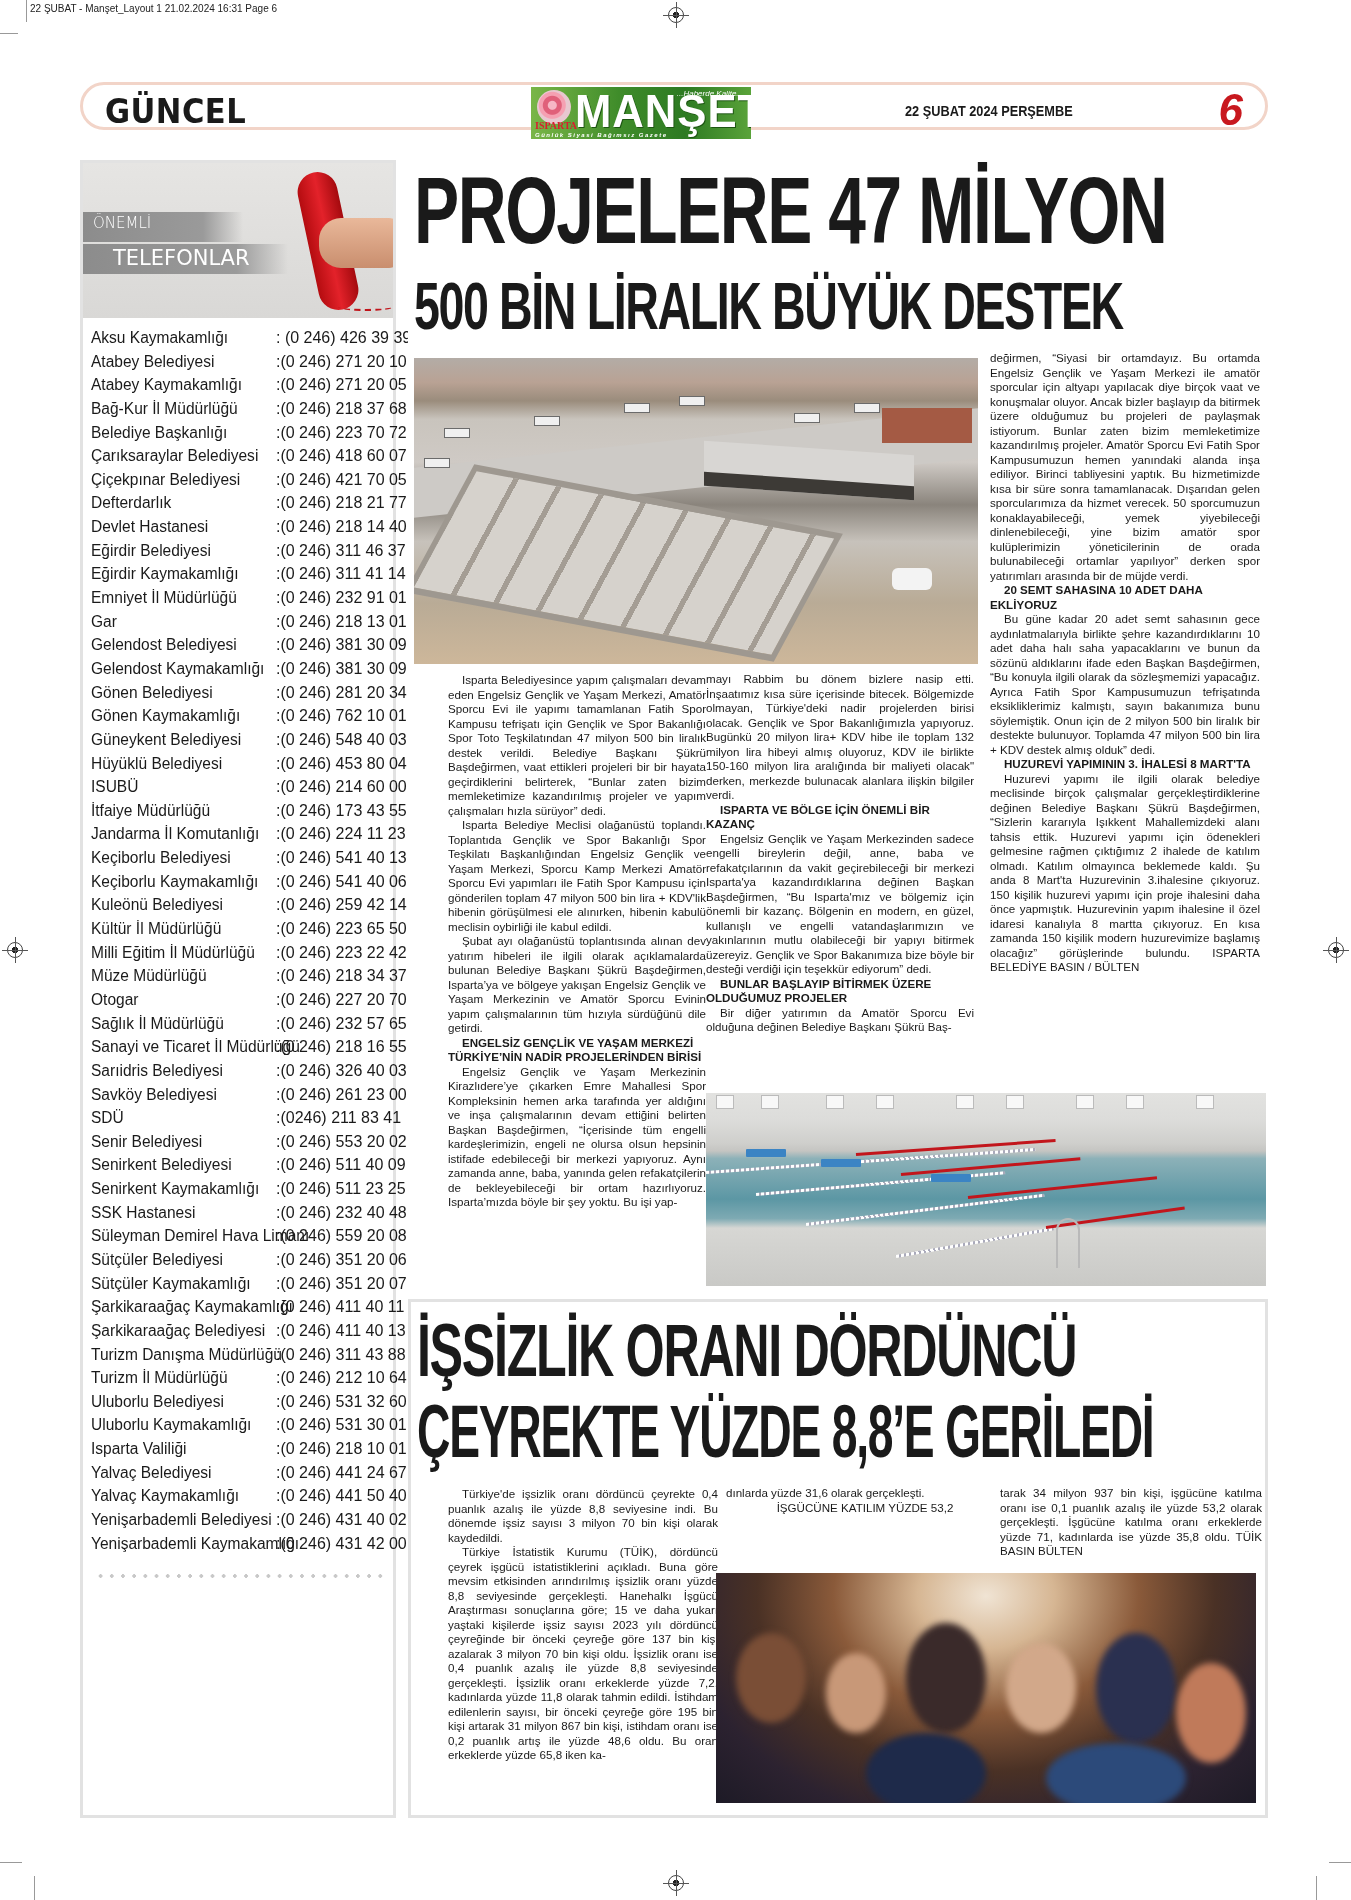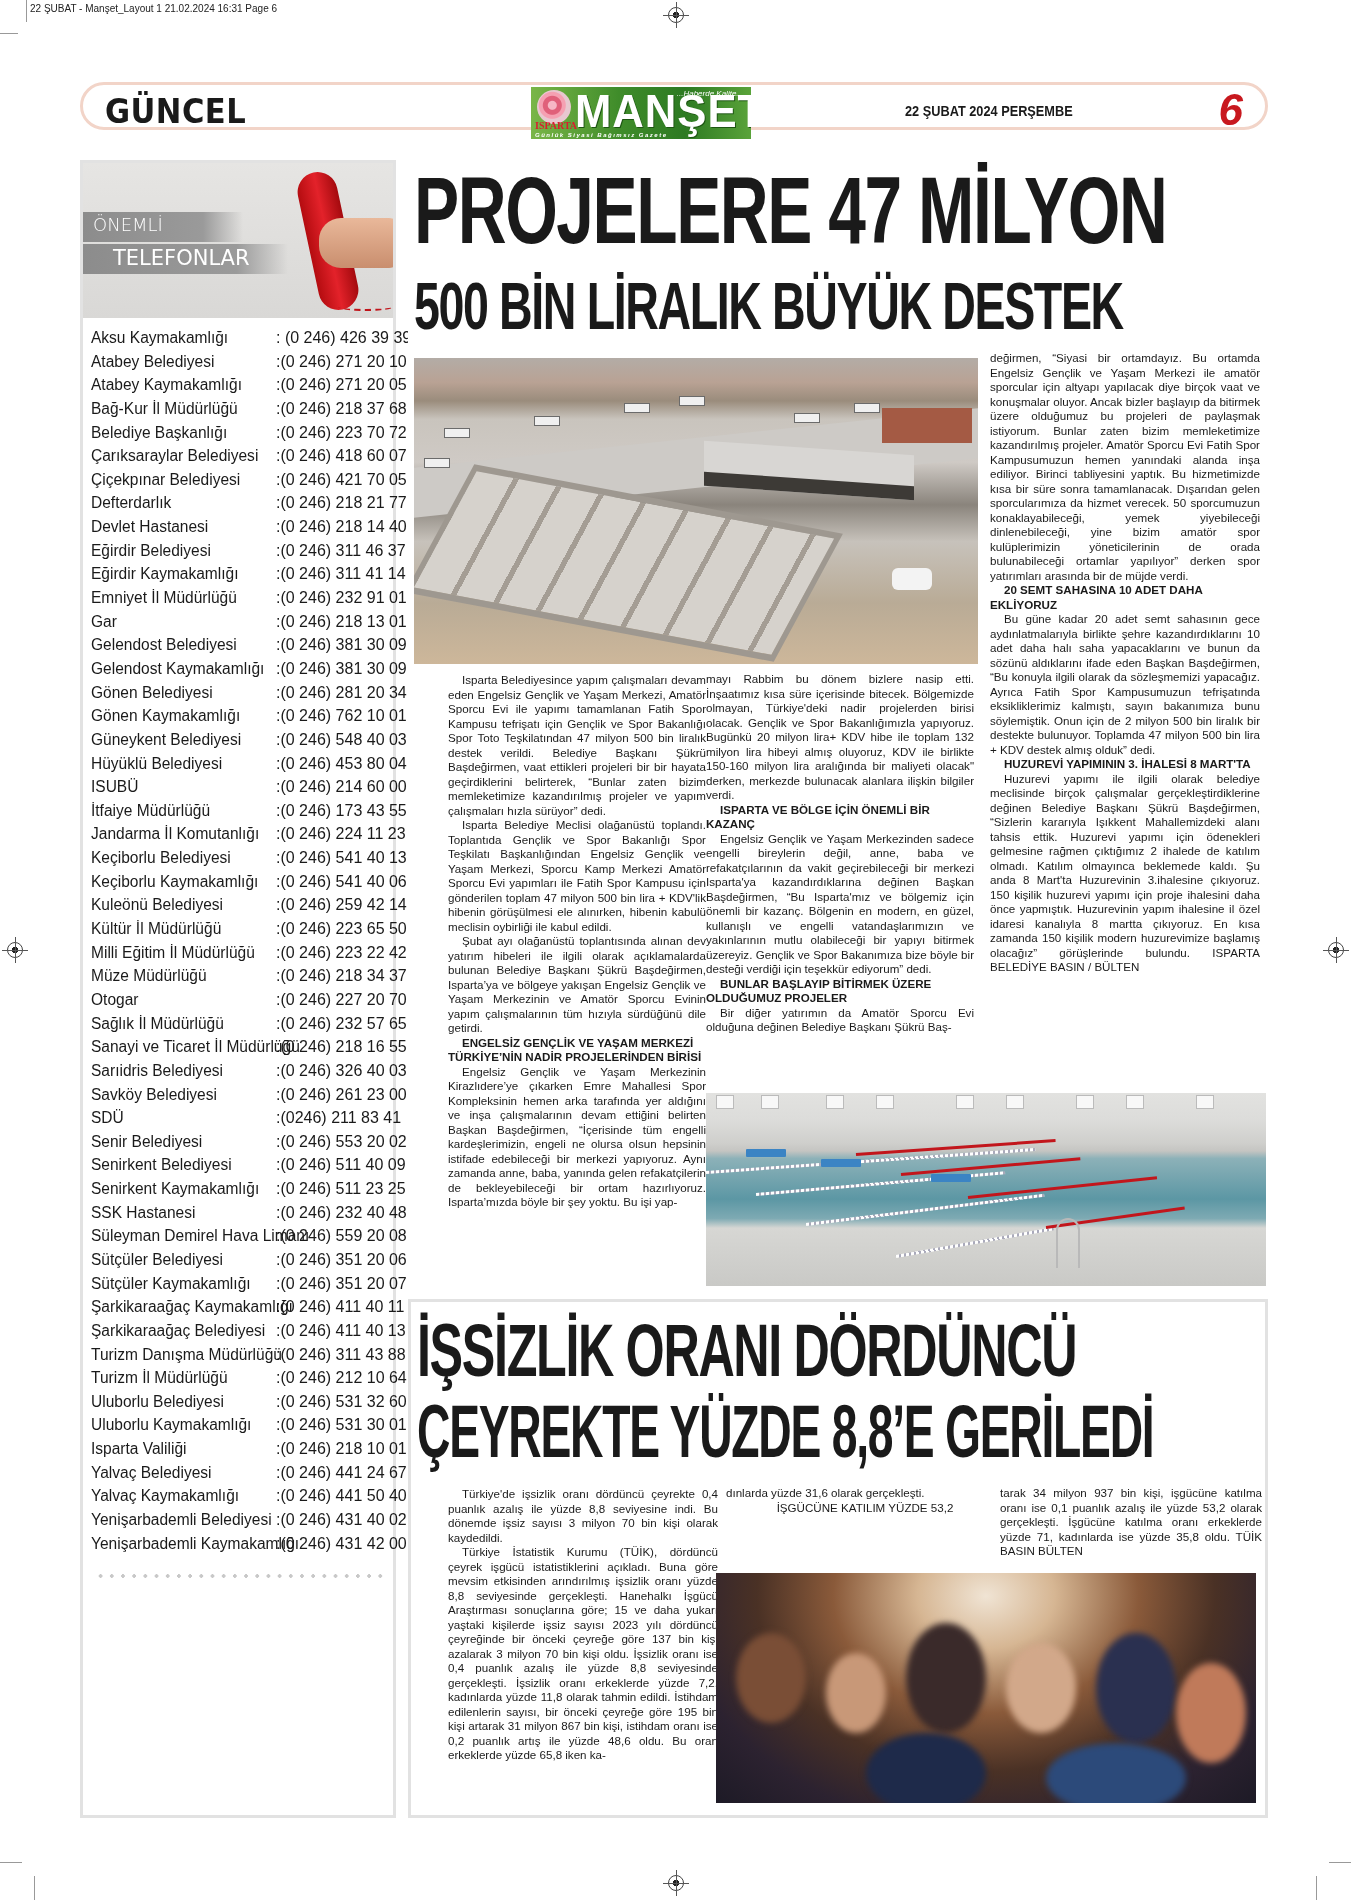--- a/index.html
+++ b/index.html
@@ -24,21 +24,21 @@
   .logo .sub { position: absolute; left: 4px; bottom: 1px; font-size: 6px; font-style: italic; font-weight: bold; color: #fff; letter-spacing: 1.5px; }
   .date { position: absolute; left: 822px; top: 17px; font-size: 15px; font-weight: bold; color: #1a1a1a; transform: scaleX(0.85); transform-origin: left; }
   .pagenum { position: absolute; right: 22px; top: 0px; font-size: 44px; font-weight: bold; color: #c8181e; font-family: "Liberation Sans", sans-serif; font-style: italic; }
 
   
   .sidebar { position: absolute; left: 80px; top: 160px; width: 316px; height: 1658px; border: 3px solid #e2e2e2; background: #fff; }
   .phone-banner { position: absolute; left: 0; top: 0; width: 310px; height: 155px; background: linear-gradient(180deg, #e6e5e3 0%, #d9d8d6 100%); overflow: hidden; }
   .brush { position: absolute; left: 0; height: 30px; background: linear-gradient(90deg, #8c8c8c 0%, #9a9a9a 75%, rgba(160,160,160,0) 100%); }
   .brush.b1 { top: 49px; width: 160px; }
   .brush.b2 { top: 81px; width: 205px; }
-  .banner-t1 { position: absolute; left: 10px; top: 51px; font-size: 18px; color: #fff; font-family: "DejaVu Sans", sans-serif; font-weight: 300; }
+  .banner-t1 { position: absolute; left: 10px; top: 51px; font-size: 15px; color: #fff; font-family: "DejaVu Sans", sans-serif; font-weight: 300; }
   .banner-t2 { position: absolute; left: 30px; top: 83px; font-size: 21px; color: #fff; font-family: "DejaVu Sans", sans-serif; }
   .handset { position: absolute; left: 225px; top: 8px; width: 40px; height: 140px; border-radius: 20px; background: linear-gradient(90deg, #b40c10 0%, #e3222a 50%, #a40a0e 100%); transform: rotate(-12deg); }
   .hand { position: absolute; left: 236px; top: 55px; width: 80px; height: 50px; border-radius: 22px 10px 10px 22px; background: linear-gradient(180deg, #e9b89a, #c98e6e); }
   .cord { position: absolute; left: 255px; top: 140px; width: 55px; height: 8px; border-bottom: 2px dashed #c0141a; border-radius: 50%; }
 
   .phone-list { position: absolute; left: 8px; top: 163px; width: 296px; }
   .phone-row { position: relative; height: 23.65px; font-size: 16px; line-height: 23.65px; color: #1a1a1a; }
   .phone-row .pn { position: absolute; left: 0; white-space: nowrap; transform: scaleX(0.97); transform-origin: left; }
   .phone-row .pv { position: absolute; left: 185px; white-space: nowrap; }
 

